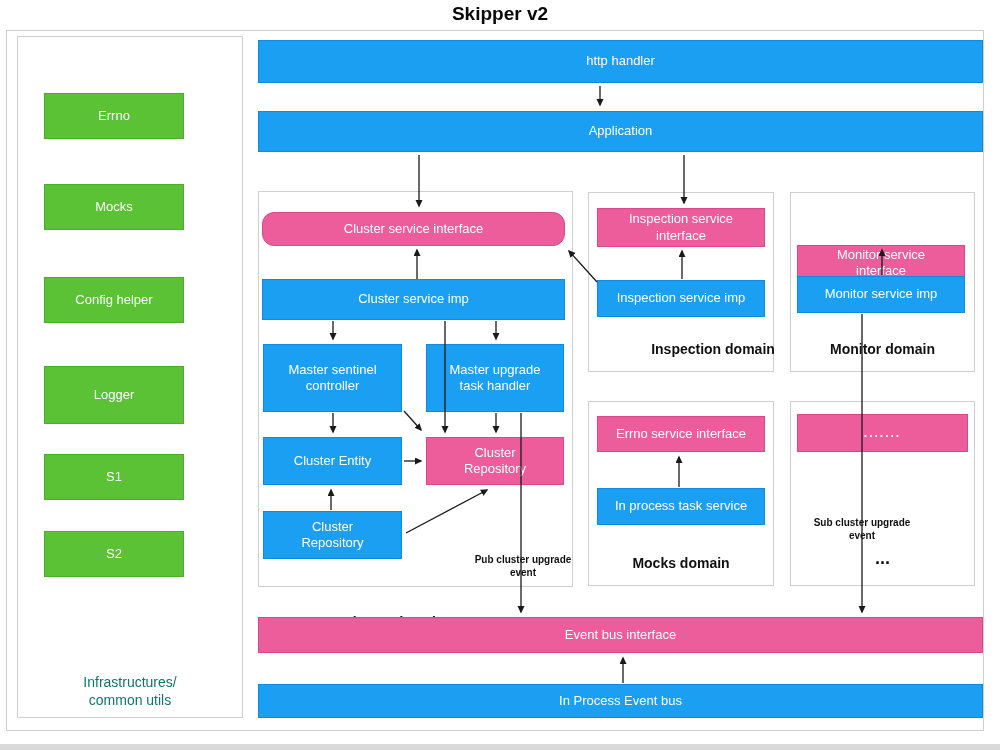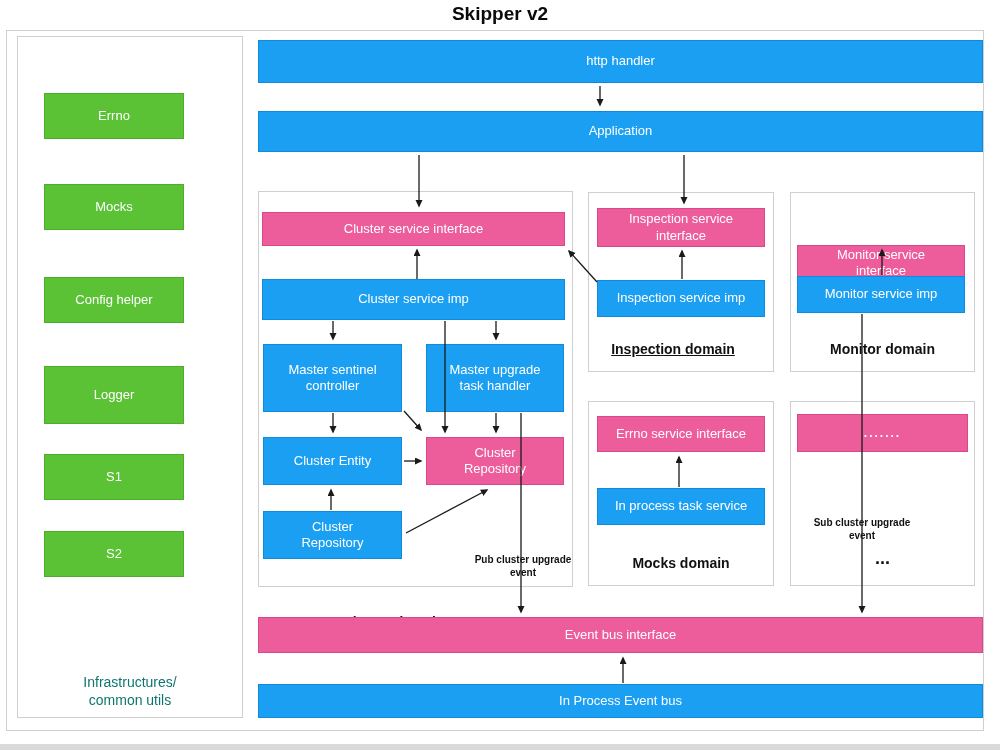--- a/index.html
+++ b/index.html
@@ -53,34 +53,34 @@
 <div class="abs node green" style="left:44px; top:531px; width:140px; height:46px;">S2</div>
 <div class="abs sidebar-footer" style="left:17px; top:673px; width:226px;">
   <div>Infrastructures/</div>
   <div>common utils</div>
 </div>
 
 <div class="abs node blue" style="left:258px; top:40px;  width:725px; height:43px;">http handler</div>
 <div class="abs node blue" style="left:258px; top:111px; width:725px; height:41px;">Application</div>
 
 <div class="abs frame" style="left:258px; top:191px; width:315px; height:396px;"></div>
-<div class="abs node pink" style="left:262px; top:212px; width:303px; height:33px;">Cluster service interface</div>
+<div class="abs node pink" style="left:262px; top:212px; width:303px; height:33px;border-radius:12px;">Cluster service interface</div>
 <div class="abs node blue" style="left:262px; top:279px; width:303px; height:41px;">Cluster service imp</div>
 <div class="abs node blue" style="left:263px; top:344px; width:139px; height:68px;">Master sentinel controller</div>
 <div class="abs node blue" style="left:426px; top:344px; width:138px; height:68px;">Master upgrade task handler</div>
 <div class="abs node blue" style="left:263px; top:437px; width:139px; height:48px;">Cluster Entity</div>
 <div class="abs node pink" style="left:426px; top:437px; width:138px; height:48px;">Cluster Repository</div>
 <div class="abs node blue" style="left:263px; top:511px; width:139px; height:48px;">Cluster Repository</div>
 <div class="abs note" style="left:471px; top:519px; width:104px;margin-top:35px;">Pub cluster upgrade event</div>
 <div class="abs domain-label" style="left:268px; top:567px; width:251px;margin-top:47px;">Cluster domain</div>
 
 <div class="abs frame" style="left:588px; top:192px; width:186px; height:180px;"></div>
 <div class="abs node pink" style="left:597px; top:208px; width:168px; height:39px;">Inspection service interface</div>
 <div class="abs node blue" style="left:597px; top:280px; width:168px; height:37px;">Inspection service imp</div>
-<div class="abs domain-label" style="left:572px; top:341px; width:202px;text-decoration:underline;">Inspection domain</div>
+<div class="abs domain-label" style="left:612px; top:341px; width:202px;">Inspection domain</div>
 
 <div class="abs frame" style="left:790px; top:192px; width:185px; height:180px;"></div>
 <div class="abs node pink" style="left:797px; top:209px; width:168px; height:36px;margin-top:36px;">Monitor service interface</div>
 <div class="abs node blue" style="left:797px; top:276px; width:168px; height:37px;">Monitor service imp</div>
 <div class="abs domain-label" style="left:790px; top:341px; width:185px;">Monitor domain</div>
 
 <div class="abs frame" style="left:588px; top:401px; width:186px; height:185px;"></div>
 <div class="abs node pink" style="left:597px; top:416px; width:168px; height:36px;">Errno service interface</div>
 <div class="abs node blue" style="left:597px; top:488px; width:168px; height:37px;">In process task service</div>
 <div class="abs domain-label" style="left:588px; top:555px; width:186px;">Mocks domain</div>

